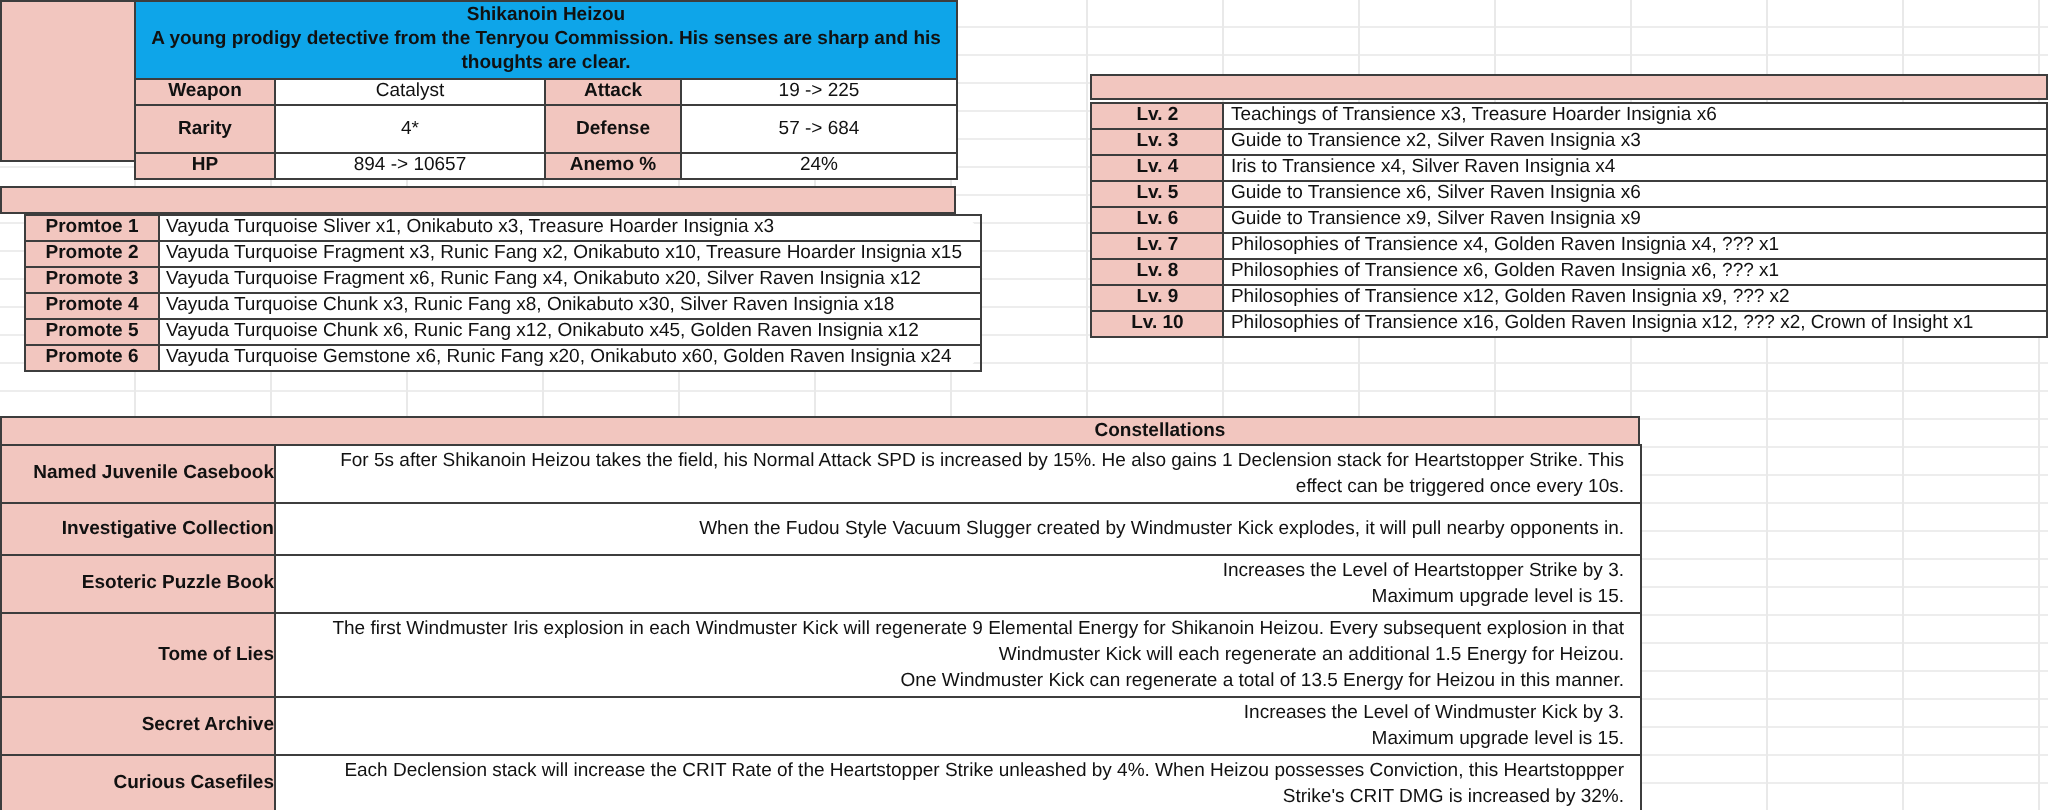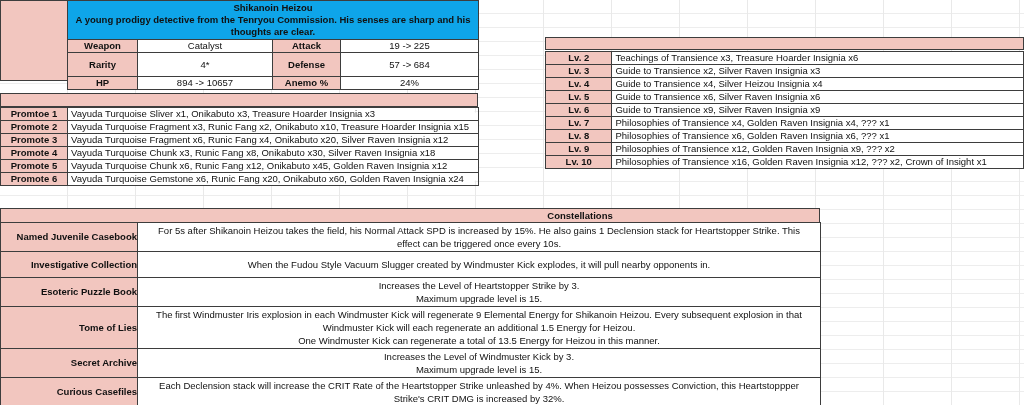--- a/index.html
+++ b/index.html
@@ -10,29 +10,29 @@
       repeating-linear-gradient(to bottom, transparent 0px, transparent 13px, #ededed 13px, #ededed 14px);
   }
   table{border-collapse:collapse; table-layout:fixed; position:absolute; background:#fff;}
   td{border:1px solid #3d3d3d; font-size:9.5px; line-height:12px; color:#111;
      overflow:hidden; vertical-align:middle; padding:0;}
   .lab{background:#f2c6bf; font-weight:bold; text-align:center; white-space:nowrap;}
   .val{text-align:center; white-space:nowrap;}
   .pval{text-align:left; padding-left:3px; white-space:nowrap;}
   .hdr{background:#0ea5e9; font-weight:bold; text-align:center; line-height:12px; padding:1px 6px;}
   .clab{background:#f2c6bf; font-weight:bold; text-align:right;}
-  .cval{text-align:center; white-space:pre-line; padding:1px 8px; line-height:13px;}
+  .cval{text-align:right; white-space:pre-line; padding:1px 8px; line-height:13px;}
   .band{position:absolute; background:#f2c6bf; border:1px solid #3d3d3d; box-sizing:border-box;}
   .corner{position:absolute; left:0; top:0; width:68px; height:81px; background:#f2c6bf;
           border:1px solid #3d3d3d; box-sizing:border-box;}
   .const-title{position:absolute; left:340px; right:0; top:0; bottom:0; display:flex;
                align-items:center; justify-content:center; font-weight:bold; font-size:9.5px; color:#111;}
   
   #charTable{left:67px; top:0;}
-  #promoteTable{left:0; top:107px;border-radius:15px;}
+  #promoteTable{left:12px; top:107px;border-radius:15px;}
   #talentTable{left:545px; top:51px;}
   #constTable{left:0; top:222px;}
   #promoteBand{left:0; top:93px; width:478px; height:14px;}
   #talentBand{left:545px; top:37px; width:479px; height:13px;}
   #constBand{left:0; top:208px; width:820px; height:15px;}
 </style>
 </head>
 <body>
 
 <div class="sheet">
@@ -118,21 +118,21 @@
         <tr style="height:12px">
       <td class="lab">Lv. 2</td>
       <td class="pval">Teachings of Transience x3, Treasure Hoarder Insignia x6</td>
     </tr>
     <tr style="height:12px">
       <td class="lab">Lv. 3</td>
       <td class="pval">Guide to Transience x2, Silver Raven Insignia x3</td>
     </tr>
     <tr style="height:12px">
       <td class="lab">Lv. 4</td>
-      <td class="pval">Guide to Transience x4, Silver Heizou Insignia x4</td>
+      <td class="pval">Iris to Transience x4, Silver Raven Insignia x4</td>
     </tr>
     <tr style="height:12px">
       <td class="lab">Lv. 5</td>
       <td class="pval">Guide to Transience x6, Silver Raven Insignia x6</td>
     </tr>
     <tr style="height:12px">
       <td class="lab">Lv. 6</td>
       <td class="pval">Guide to Transience x9, Silver Raven Insignia x9</td>
     </tr>
     <tr style="height:12px">

